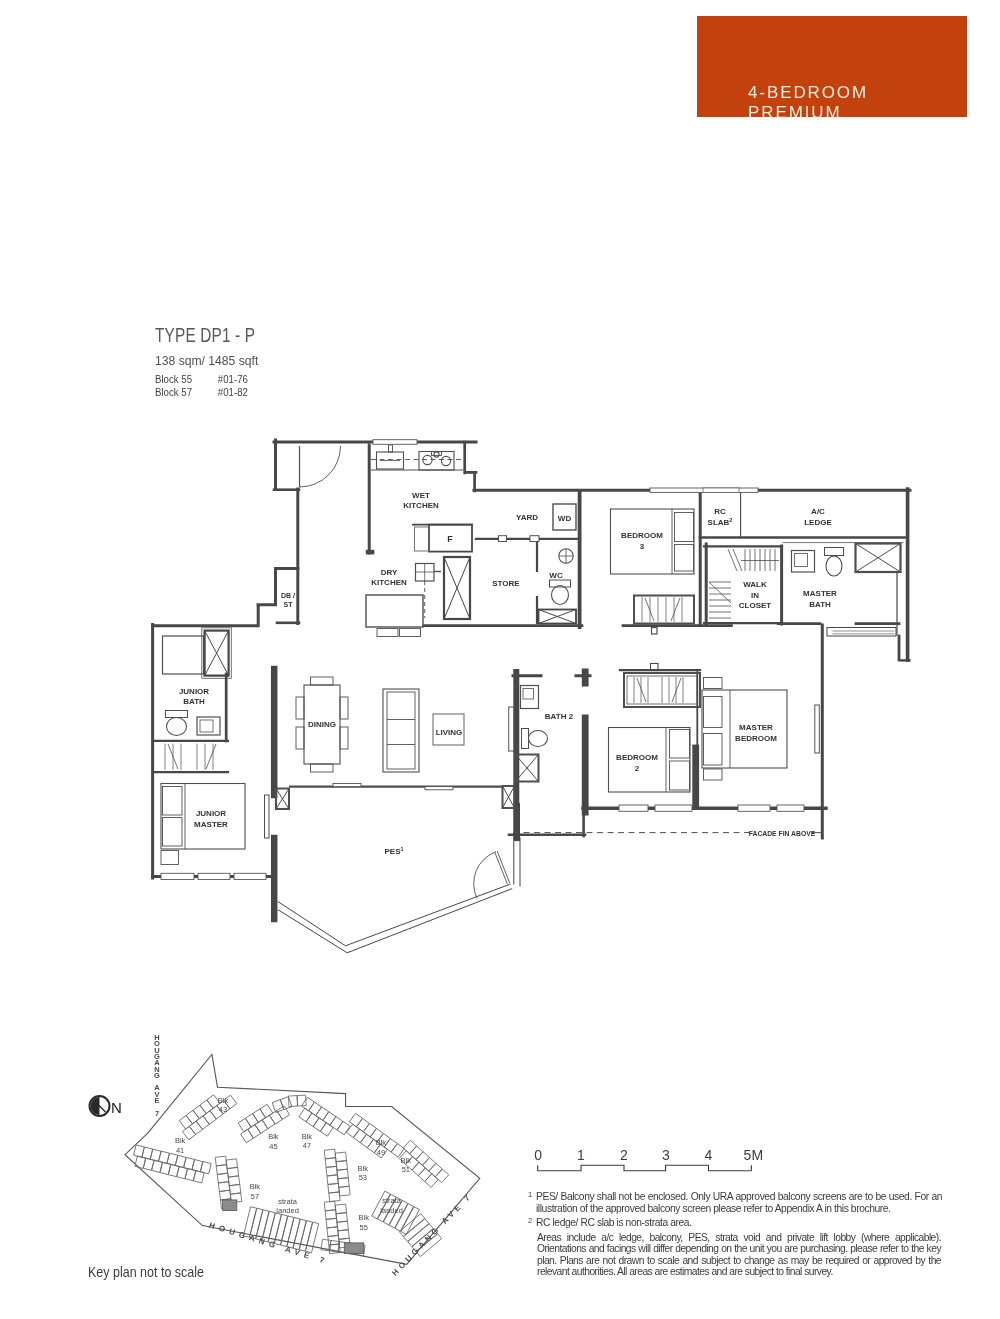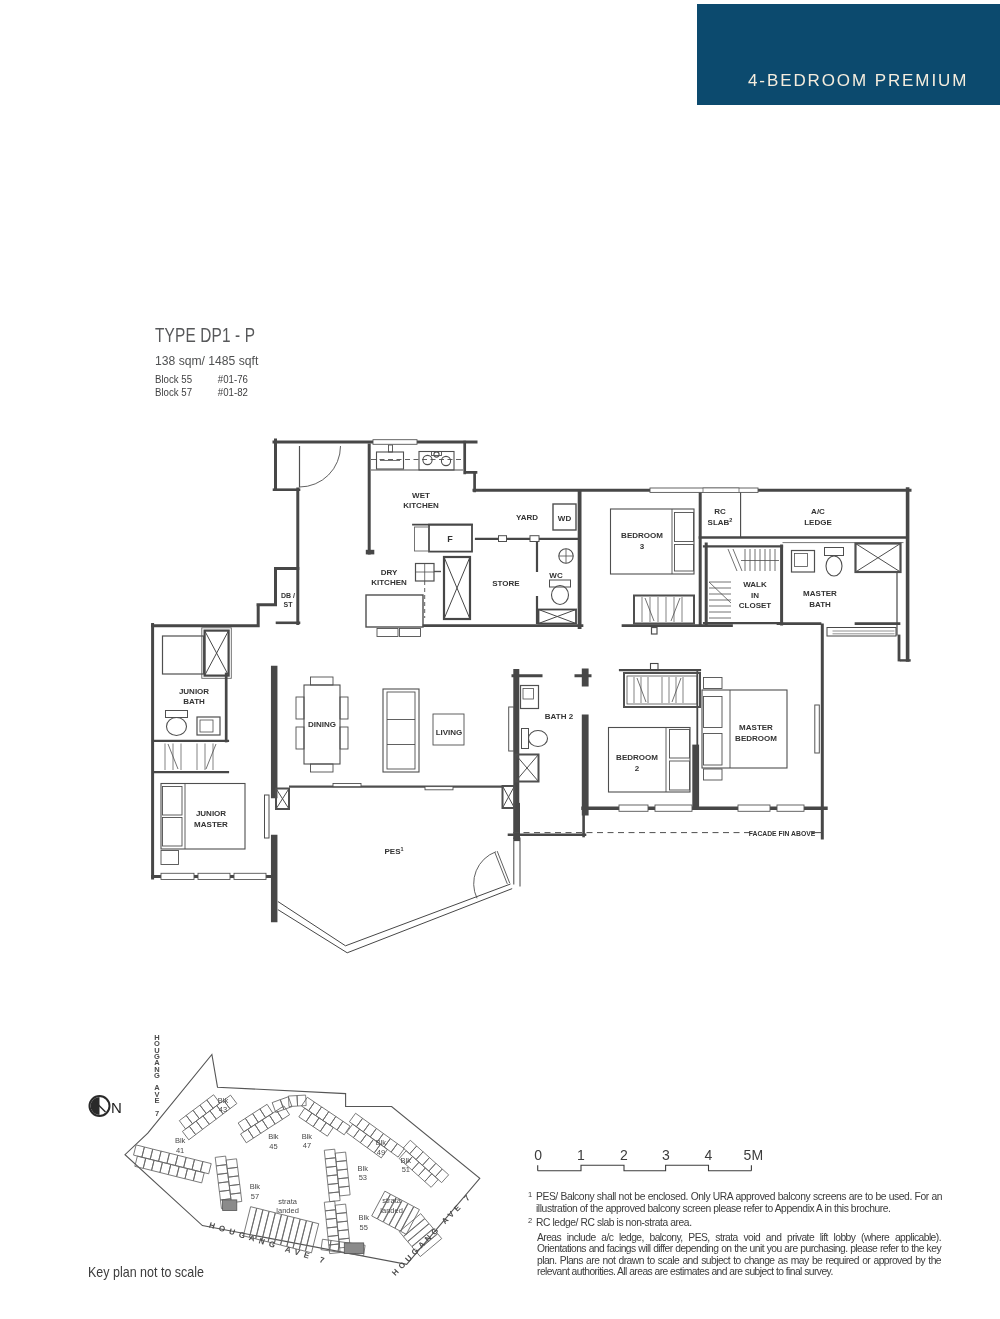--- a/index.html
+++ b/index.html
@@ -1,17 +1,17 @@
 <!DOCTYPE html>
 <html><head>
 <meta charset="utf-8">
 <style>
 html,body{margin:0;padding:0;}
 body{width:1000px;height:1319px;background:#ffffff;position:relative;font-family:"Liberation Sans",sans-serif;overflow:hidden;}
-.banner{position:absolute;left:697px;top:4px;width:303px;height:101px;background:#0c4a6e;}
+.banner{position:absolute;left:697px;top:16px;width:270px;height:101px;background:#c2410c;}
 .banner span{position:absolute;left:51px;top:67px;font-size:17px;letter-spacing:1.9px;color:#f5edde;}
 .title1{position:absolute;left:155px;top:324px;font-size:20px;color:#57585a;letter-spacing:0.2px;transform:scaleX(0.77);transform-origin:0 0;}
 .title2{position:absolute;left:155px;top:352.5px;font-size:13.5px;color:#505152;transform:scaleX(0.9);transform-origin:0 0;}
 .title3{position:absolute;left:155px;top:372.5px;transform:scaleX(0.92);transform-origin:0 0;}
 .title3 td{padding:0 0 1.6px 0;font-size:10.5px;color:#3f3f40;}
 svg text{font-family:"Liberation Sans",sans-serif;}
 .fn{position:absolute;color:#3c3c3c;font-size:10.3px;letter-spacing:-0.55px;line-height:11.55px;text-align:justify;}
 </style>
 </head>
 <body>

